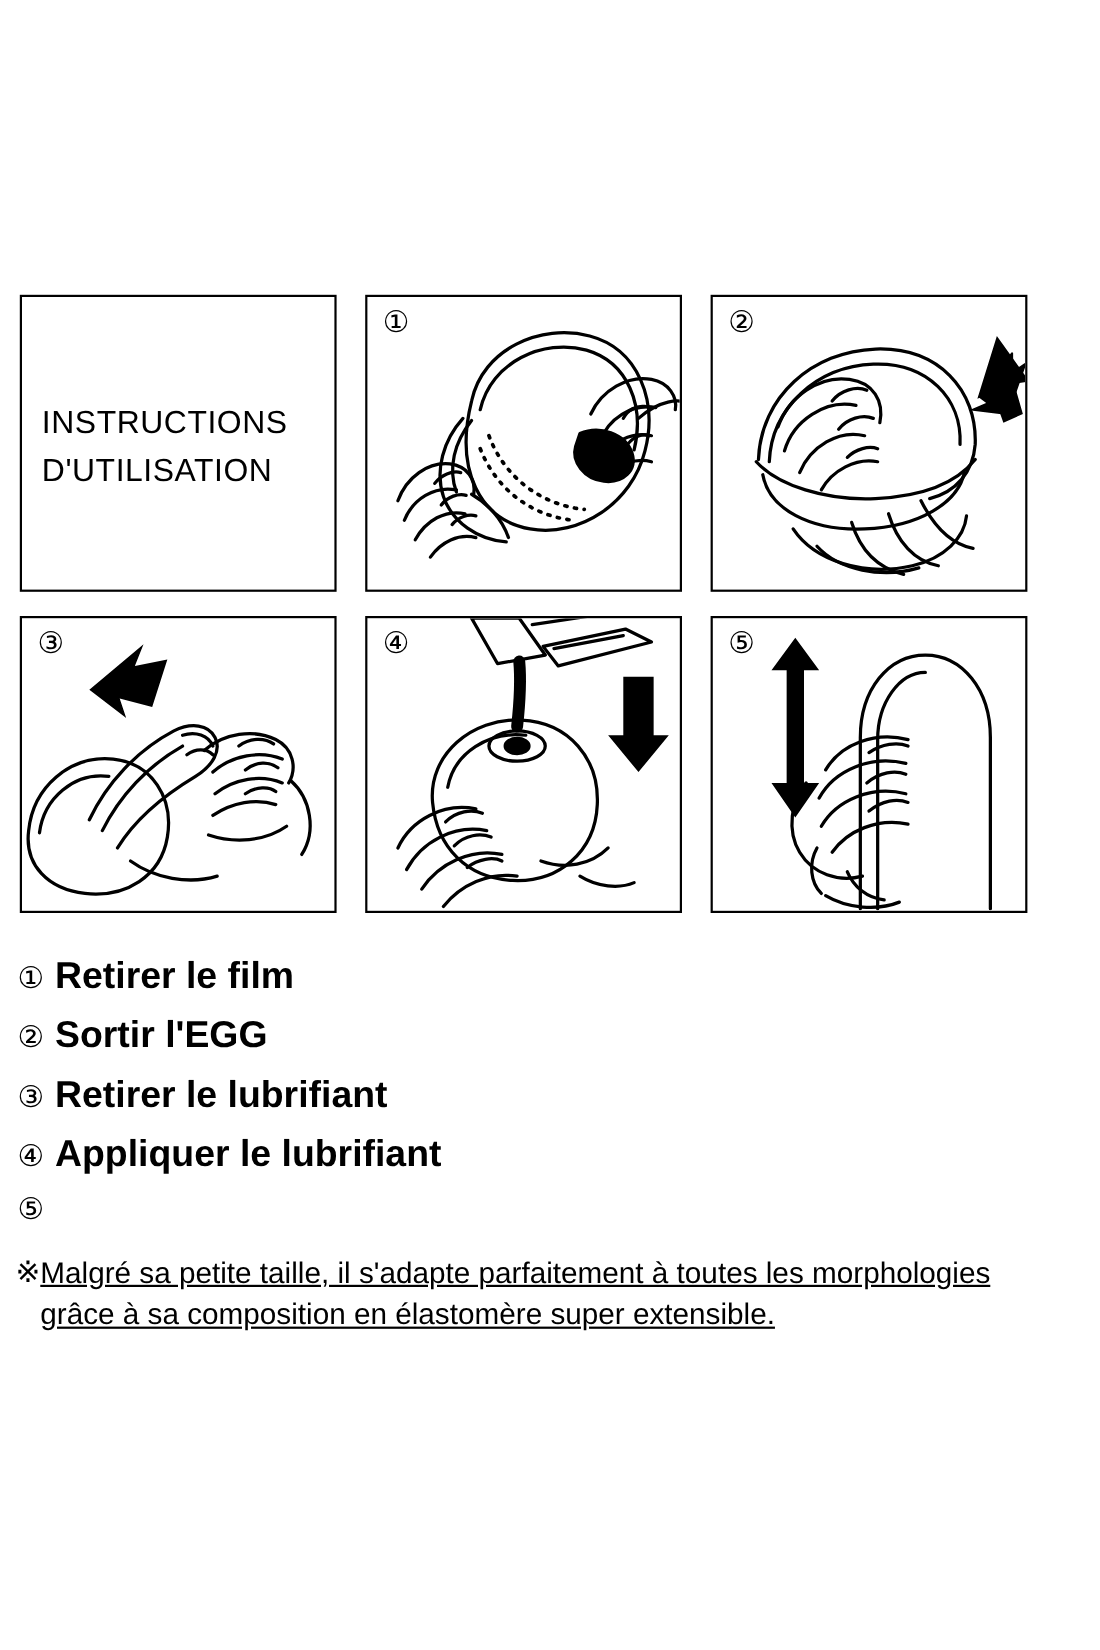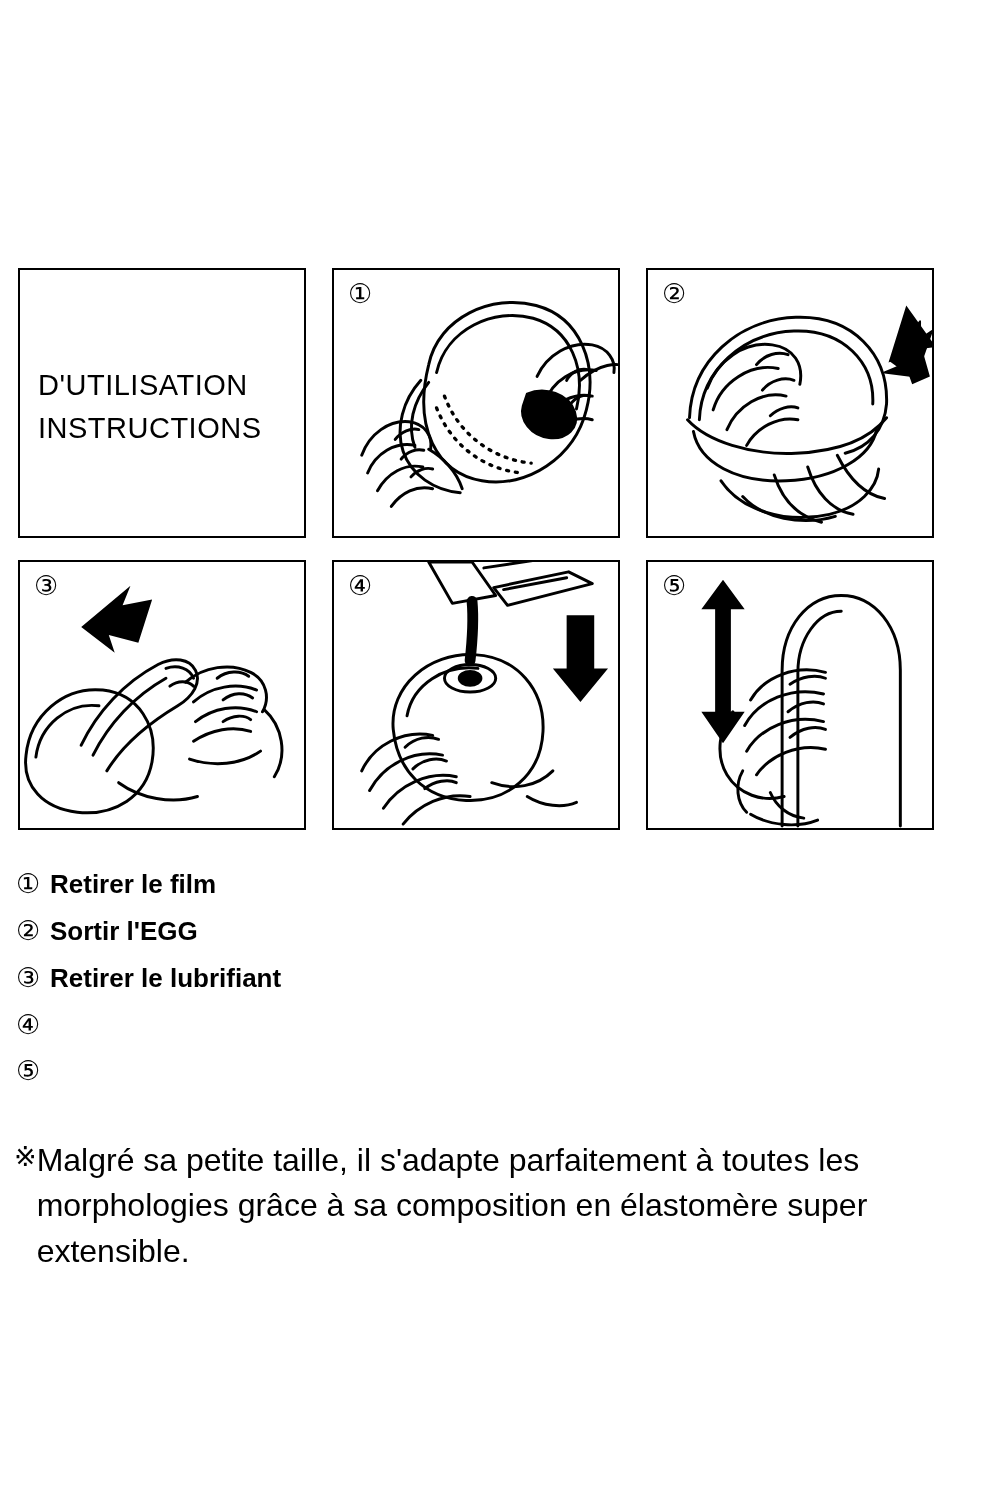--- a/index.html
+++ b/index.html
@@ -84,57 +84,58 @@
   }
   .step-line .marker {
     font-family: "DejaVu Sans", sans-serif;
     font-size: 27px;
     width: 34px;
     flex: 0 0 34px;
   }
   .step-line .text {
     font-weight: bold;
     font-family: "Liberation Sans", sans-serif;
-    font-size: 26px;
+    font-size: 34px;
   }
 
   .note {
     position: absolute;
     left: 14px;
     top: 1138px;
     width: 925px;
     font-size: 27px;
     line-height: 1.42;
     display: flex;
     align-items: flex-start;
   }
   .note .note-mark {
     font-family: "DejaVu Sans", sans-serif;
     flex: 0 0 auto;
     font-size: 27px;
   }
   .note .note-text {
     font-family: "Liberation Sans", sans-serif;
-    font-size: 32px;
+    font-size: 27px;
     line-height: 1.42;
+    text-decoration: underline;
   }
 </style>
 </head>
 <body>
 
 <div class="sheet">
 
   <div class="panels">
 
     <div class="panel-row">
 
       <div class="panel">
         <div class="title-panel-text">
+          <div>INSTRUCTIONS</div>
           <div>D'UTILISATION</div>
-          <div>INSTRUCTIONS</div>
         </div>
       </div>
 
       <div class="panel">
         <div class="step-num">①</div>
         <svg viewBox="0 0 288 270">
           <g fill="none" stroke="#000" stroke-width="3" stroke-linecap="round" stroke-linejoin="round">
 
             <path d="M96 96 C106 48 160 24 205 36 C250 48 268 96 256 142 C244 190 196 222 150 214 C104 206 80 160 96 96 Z"></path>
 
@@ -303,20 +304,21 @@
       <span class="text">Sortir l'EGG</span>
     </div>
 
     <div class="step-line">
       <span class="marker">③</span>
       <span class="text">Retirer le lubrifiant</span>
     </div>
 
     <div class="step-line">
       <span class="marker">④</span>
+      <span class="text">Appliquer le lubrifiant</span>
     </div>
 
     <div class="step-line">
       <span class="marker">⑤</span>
     </div>
   </div>
 
   <div class="note">
     <span class="note-mark">※</span>
     <span class="note-text">Malgré sa petite taille, il s'adapte parfaitement à toutes les morphologies grâce à sa composition en élastomère super extensible.</span>

